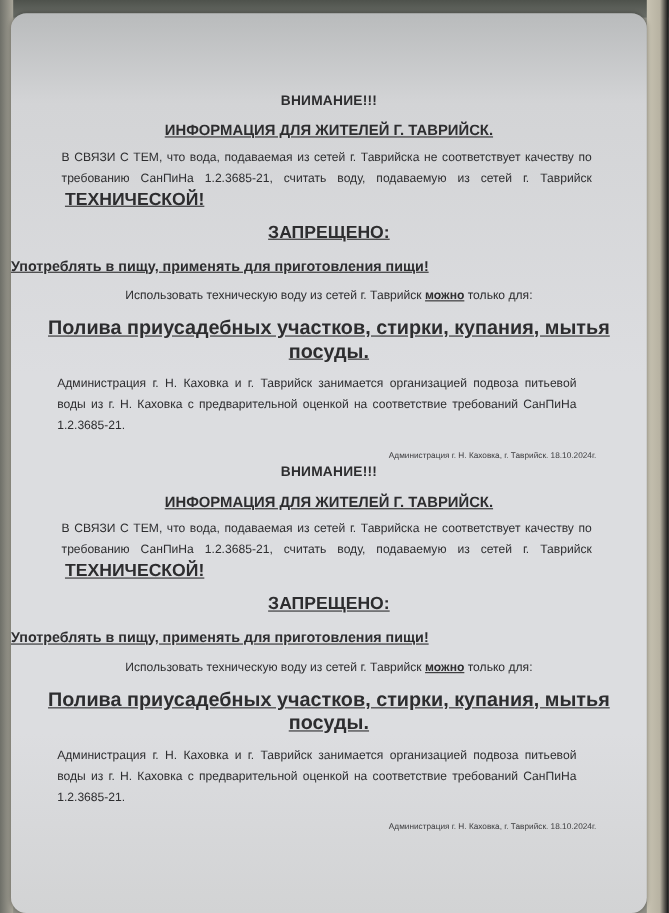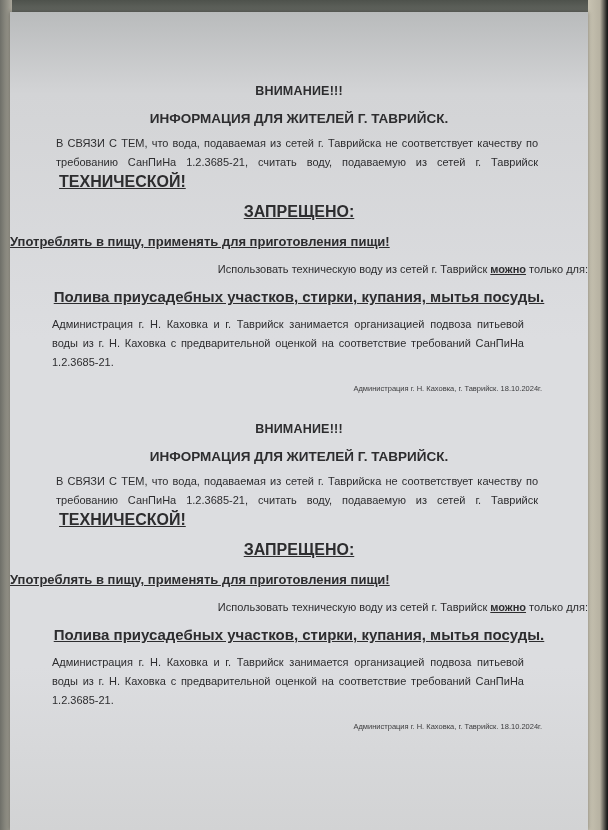--- a/index.html
+++ b/index.html
@@ -18,51 +18,52 @@
     background: linear-gradient(90deg, #6e6f68, #a9a69a);
   }
   .wall-right {
     position: absolute; right: 0; top: 0; width: 20px; height: 830px;
     background: linear-gradient(90deg, #c8c3b2, #b7b2a2 60%, #1a1a1a 96%);
   }
   .sheet {
     position: absolute; left: 10px; top: 12px; width: 578px; height: 818px;
     background: linear-gradient(180deg, #b9bbbc 0%, #d3d4d6 10%, #dcdde0 40%, #dcdde0 80%, #d2d3d4 100%);
     box-shadow: 0 0 4px rgba(0,0,0,0.35);
+    border-radius: 14px;
   }
   .notice {
     position: absolute; left: 0; width: 578px; color: #2d2d2f;
   }
   .notice.n1 { top: 60px; }
   .notice.n2 { top: 398px; }
   .attn {
     font-weight: bold; font-size: 12.5px; text-align: center; letter-spacing: 0.2px;
     margin: 12px 0 0 0;
   }
   .title {
-    font-weight: bold; font-size: 13.5px; text-align: center; margin: 13px 0 0 0;
+    font-weight: bold; font-size: 13.5px; text-align: center; margin: 13px 0 0 0; text-decoration: underline;
   }
   .para {
     font-size: 11px; line-height: 19px; margin: 8px 50px 0 46px; text-align: justify;
   }
   .para .strong { font-weight: bold; font-size: 16px; text-decoration: underline; }
   .forbidden {
     font-weight: bold; font-size: 16px; text-align: center; text-decoration: underline;
     margin: 10px 0 0 0;
   }
   .forbidden-item {
     font-weight: bold; font-size: 13px; text-align: left; text-decoration: underline;
     margin: 13px 0 0 0;
   }
   .usage {
-    font-size: 11px; text-align: right; margin: 14px 0 0 0;
+    font-size: 11px; text-align: center; margin: 14px 0 0 0;
   }
   .usage .strong { font-weight: bold; text-decoration: underline; }
   .allowed {
-    font-weight: bold; font-size: 15px; text-align: center; text-decoration: underline;
+    font-weight: bold; font-size: 18px; text-align: center; text-decoration: underline;
     margin: 13px 0 0 0;
   }
   .admin {
     font-size: 11px; line-height: 19px; margin: 10px 64px 0 42px; text-align: justify;
   }
   .signature {
     font-size: 7.5px; text-align: right; margin: 12px 46px 0 0; color: #3b3b3d; padding-left: 26px;
   }
 </style>
 </head>

